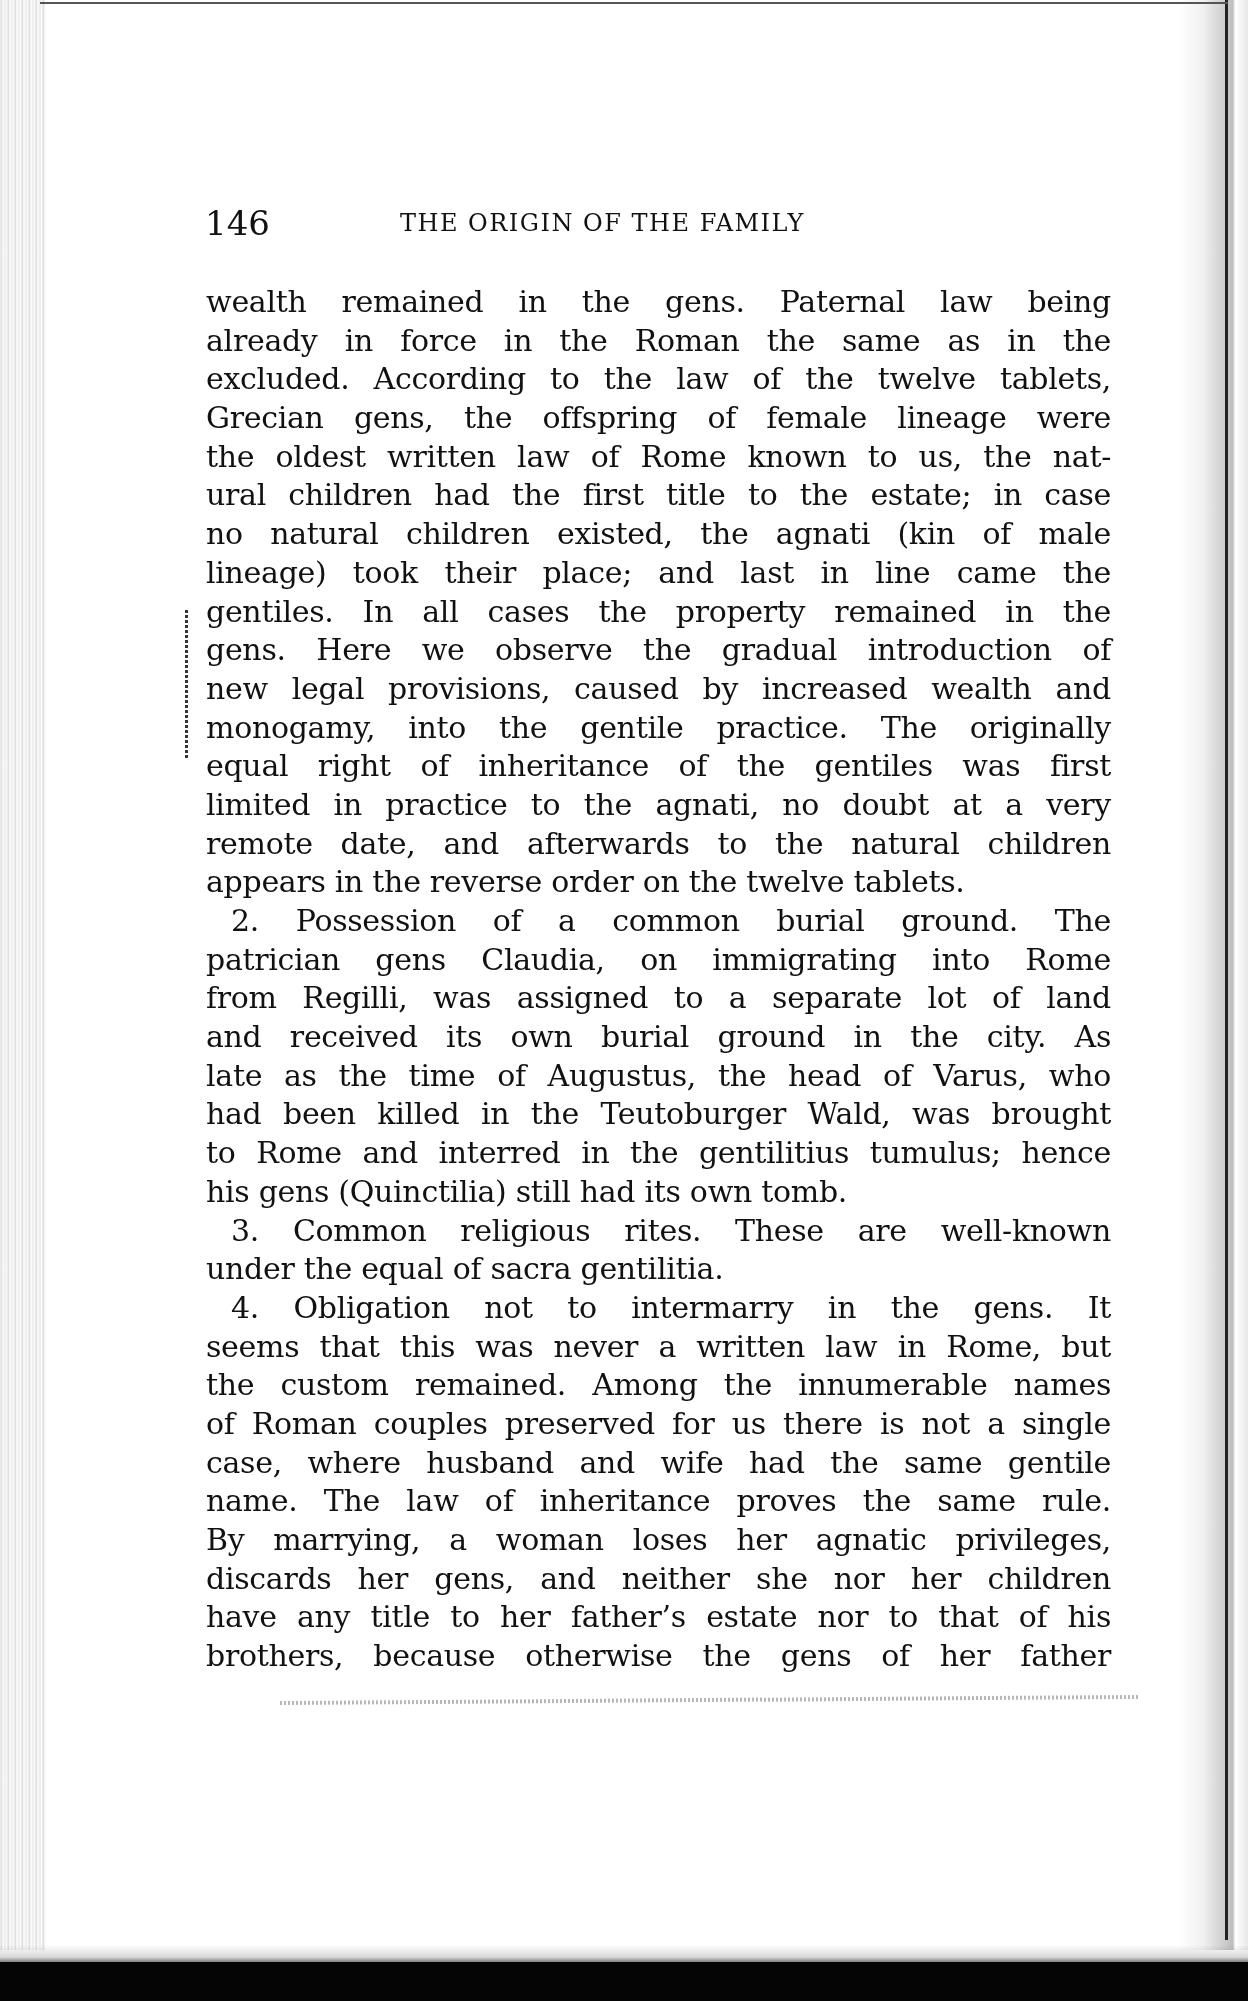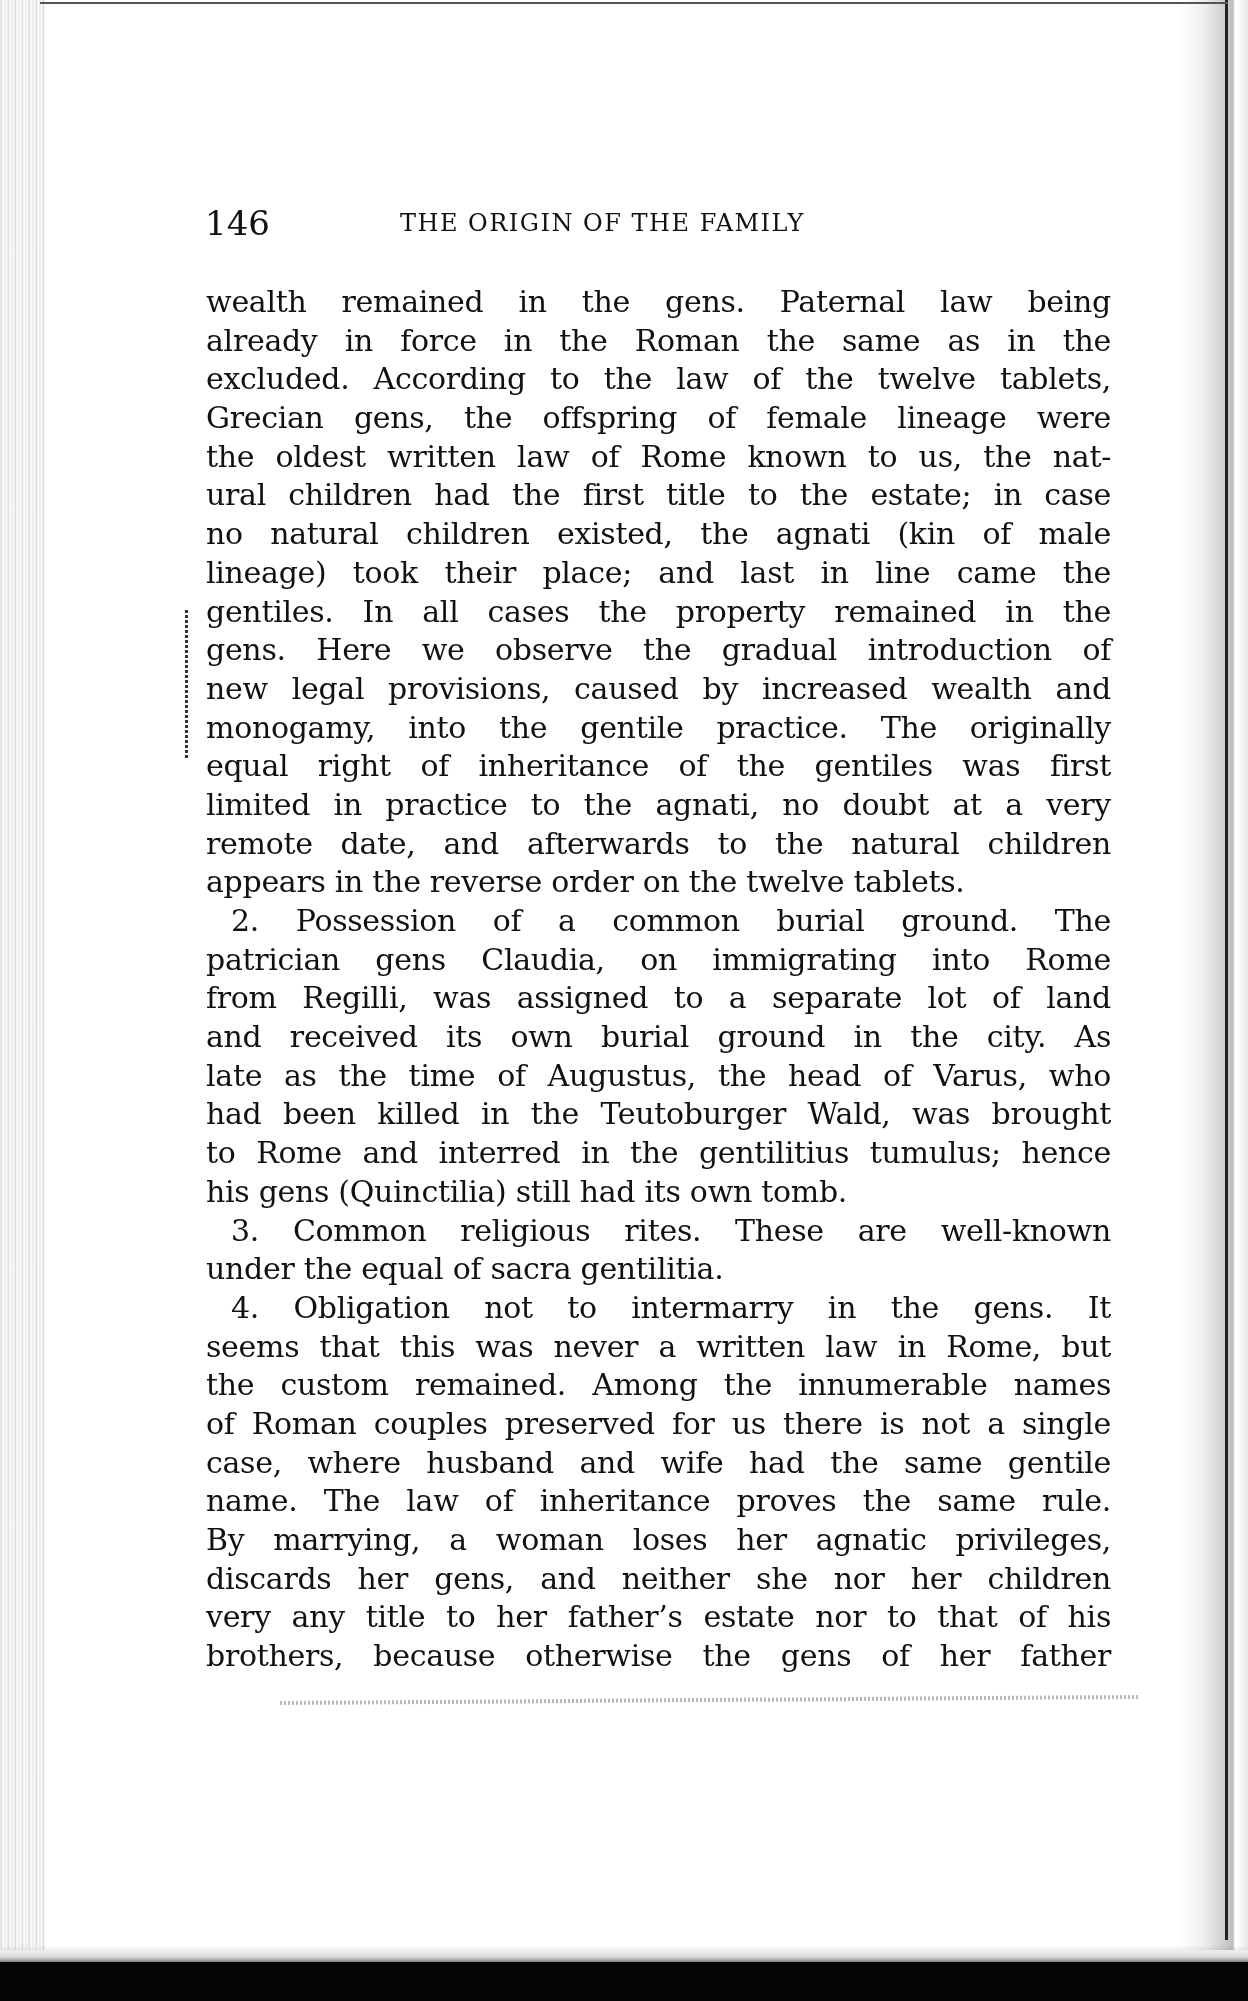--- a/index.html
+++ b/index.html
@@ -102,19 +102,19 @@
     <div class="line indent">3. Common religious rites.  These are well-known</div>
     <div class="line last">under the equal of sacra gentilitia.</div>
     <div class="line indent">4. Obligation not to intermarry in the gens.  It</div>
     <div class="line">seems that this was never a written law in Rome, but</div>
     <div class="line">the custom remained.  Among the innumerable names</div>
     <div class="line">of Roman couples preserved for us there is not a single</div>
     <div class="line">case, where husband and wife had the same gentile</div>
     <div class="line">name.  The law of inheritance proves the same rule.</div>
     <div class="line">By marrying, a woman loses her agnatic privileges,</div>
     <div class="line">discards her gens, and neither she nor her children</div>
-    <div class="line">very any title to her father’s estate nor to that of his</div>
+    <div class="line">have any title to her father’s estate nor to that of his</div>
     <div class="line">brothers, because otherwise the gens of her father</div>
   </div>
 
 <div class="underline-smudge"></div>
 <div class="bottom-fade"></div>
 <div class="bottom-bar"></div>
 
 </body></html>

